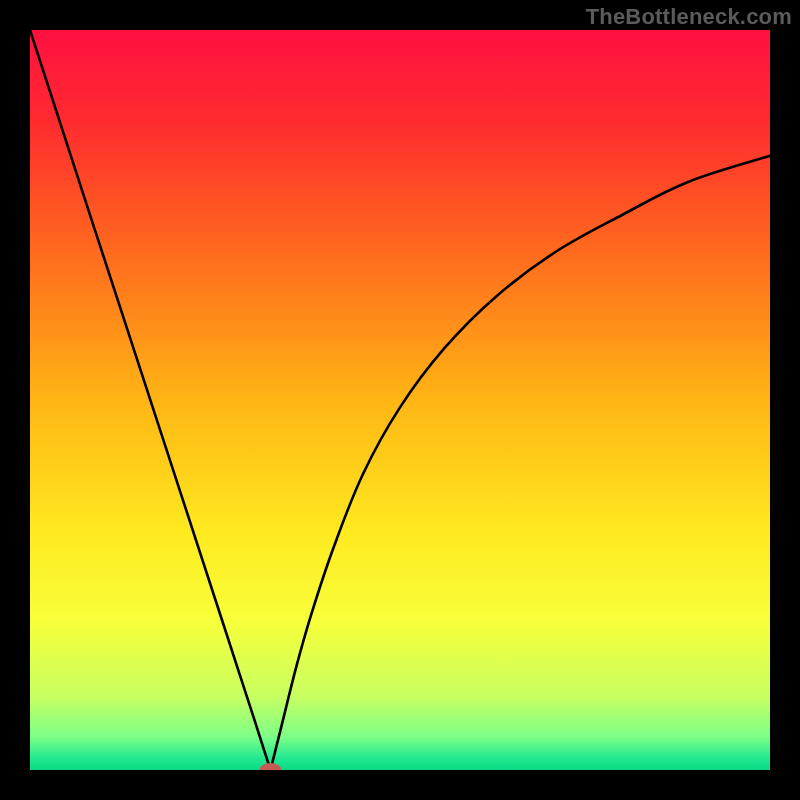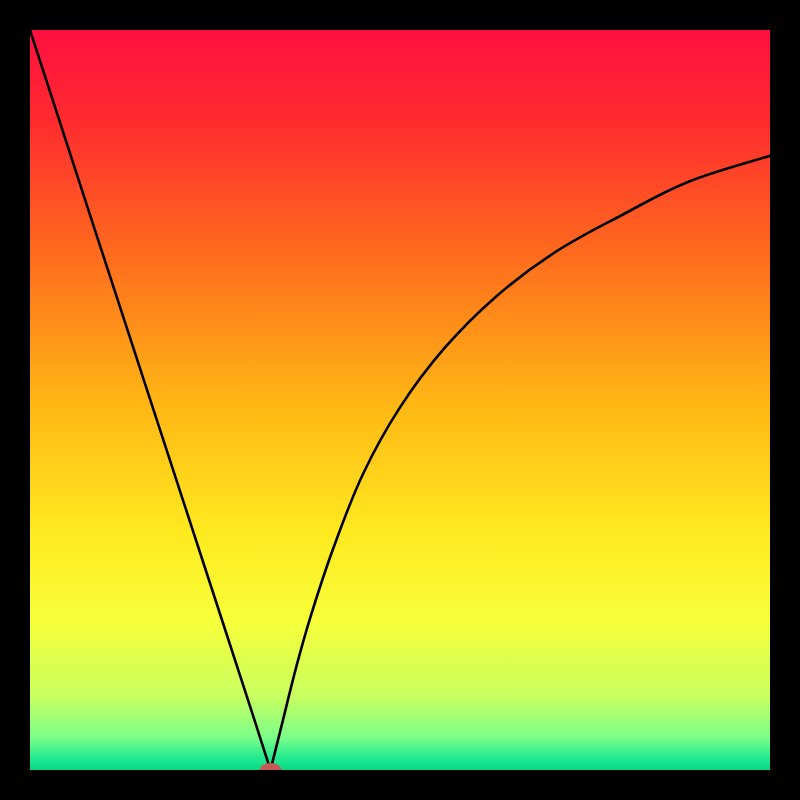--- a/index.html
+++ b/index.html
@@ -58,13 +58,14 @@
             <stop offset="100%" stop-color="#0bd884"></stop>
           </linearGradient>
       </defs>
       <rect id="bg-rect" x="0" y="0" width="740" height="740" fill="url(#bg-grad)"></rect>
       <path id="curve-left" fill="none" stroke="#000" stroke-width="2.6" stroke-linecap="round" stroke-linejoin="round" d="M 0.00 0.00 L 64.38 198.32 L 128.76 395.90 L 193.14 593.48 L 222.00 682.28 L 233.84 719.28 L 240.50 740.00"></path>
       <path id="curve-right" fill="none" stroke="#000" stroke-width="2.6" stroke-linecap="round" stroke-linejoin="round" d="M 240.50 740.00 C 242.50 732.01, 246.94 714.25, 251.60 695.60 C 256.26 676.95, 261.07 656.38, 266.40 636.40 C 271.73 616.42, 274.54 605.91, 281.20 584.60 C 287.86 563.29, 294.08 543.31, 303.40 518.00 C 312.72 492.69, 321.01 469.31, 333.00 444.00 C 344.99 418.69, 355.35 400.04, 370.00 377.40 C 384.65 354.76, 397.08 338.18, 414.40 318.20 C 431.72 298.22, 446.22 283.72, 466.20 266.40 C 486.18 249.08, 502.76 236.65, 525.40 222.00 C 548.04 207.35, 568.02 197.65, 592.00 185.00 C 615.98 172.35, 631.96 162.36, 658.60 151.70 C 685.24 141.04, 725.35 130.46, 740.00 125.80"></path>
       <ellipse id="min-marker" cx="240.50" cy="740.00" rx="11" ry="7" fill="#c65a54"></ellipse>
     </svg>
   </div>
 
+  <div class="watermark">TheBottleneck.com</div>
 </div>
 
 </body></html>

